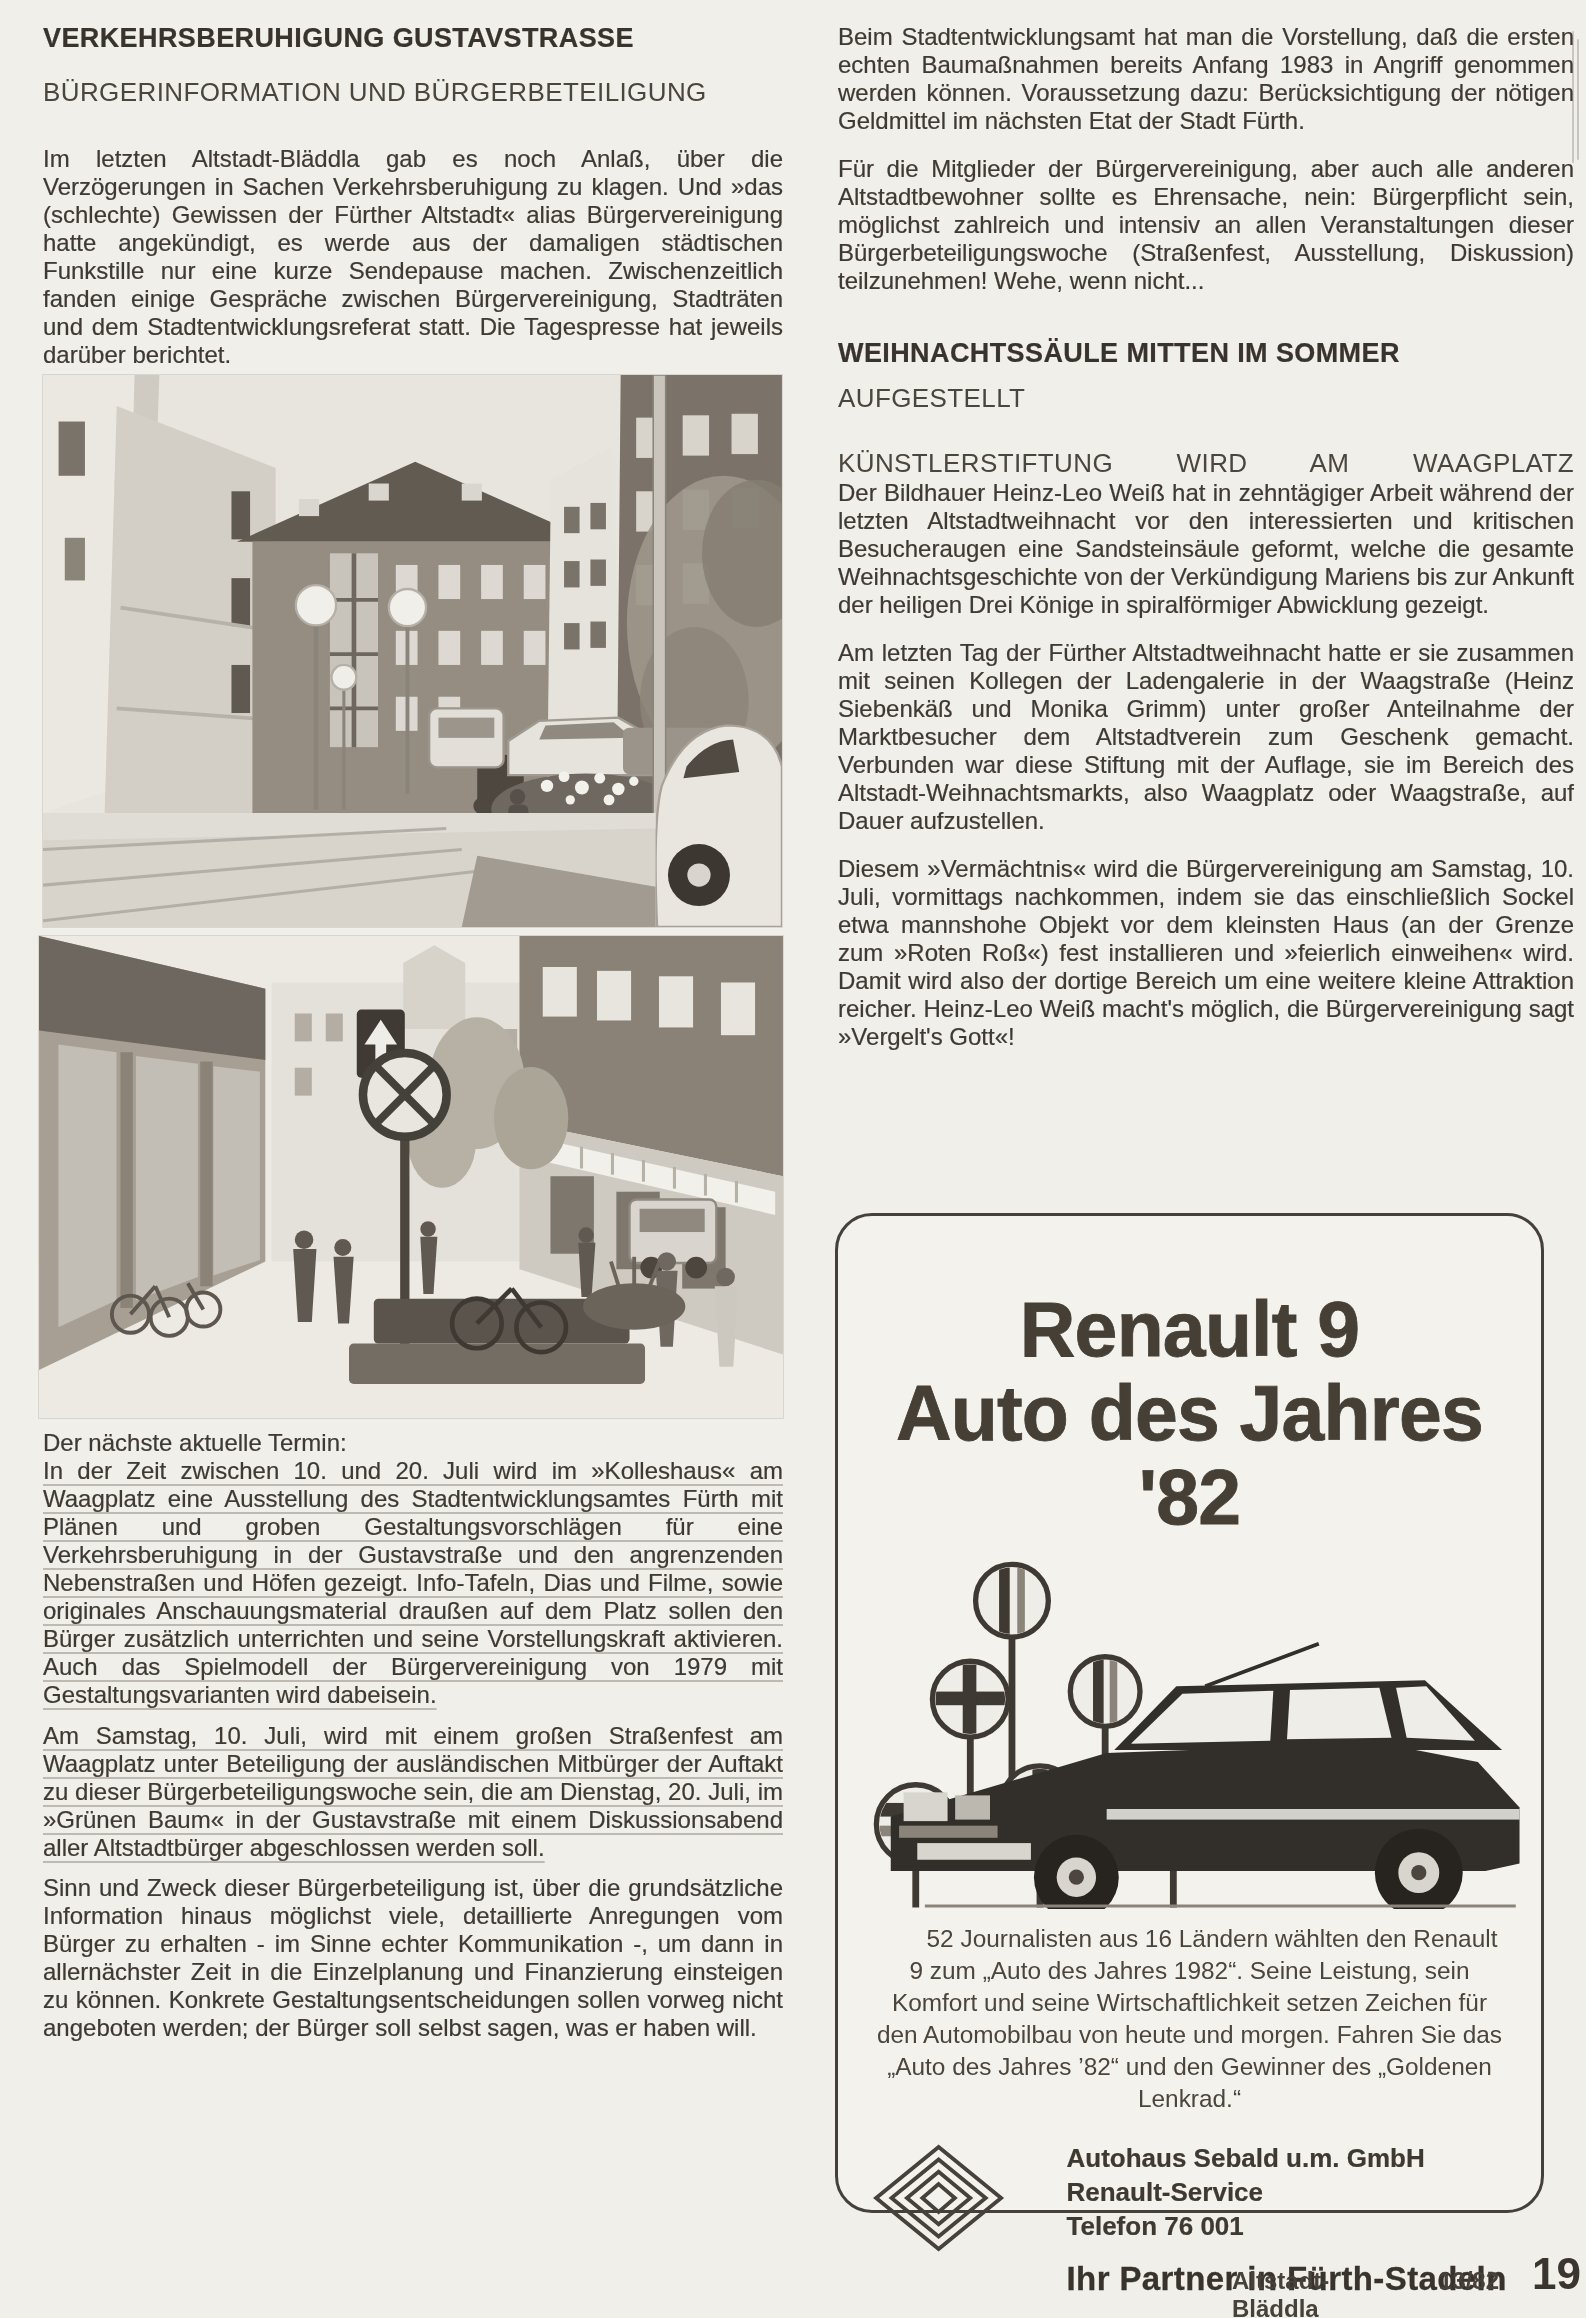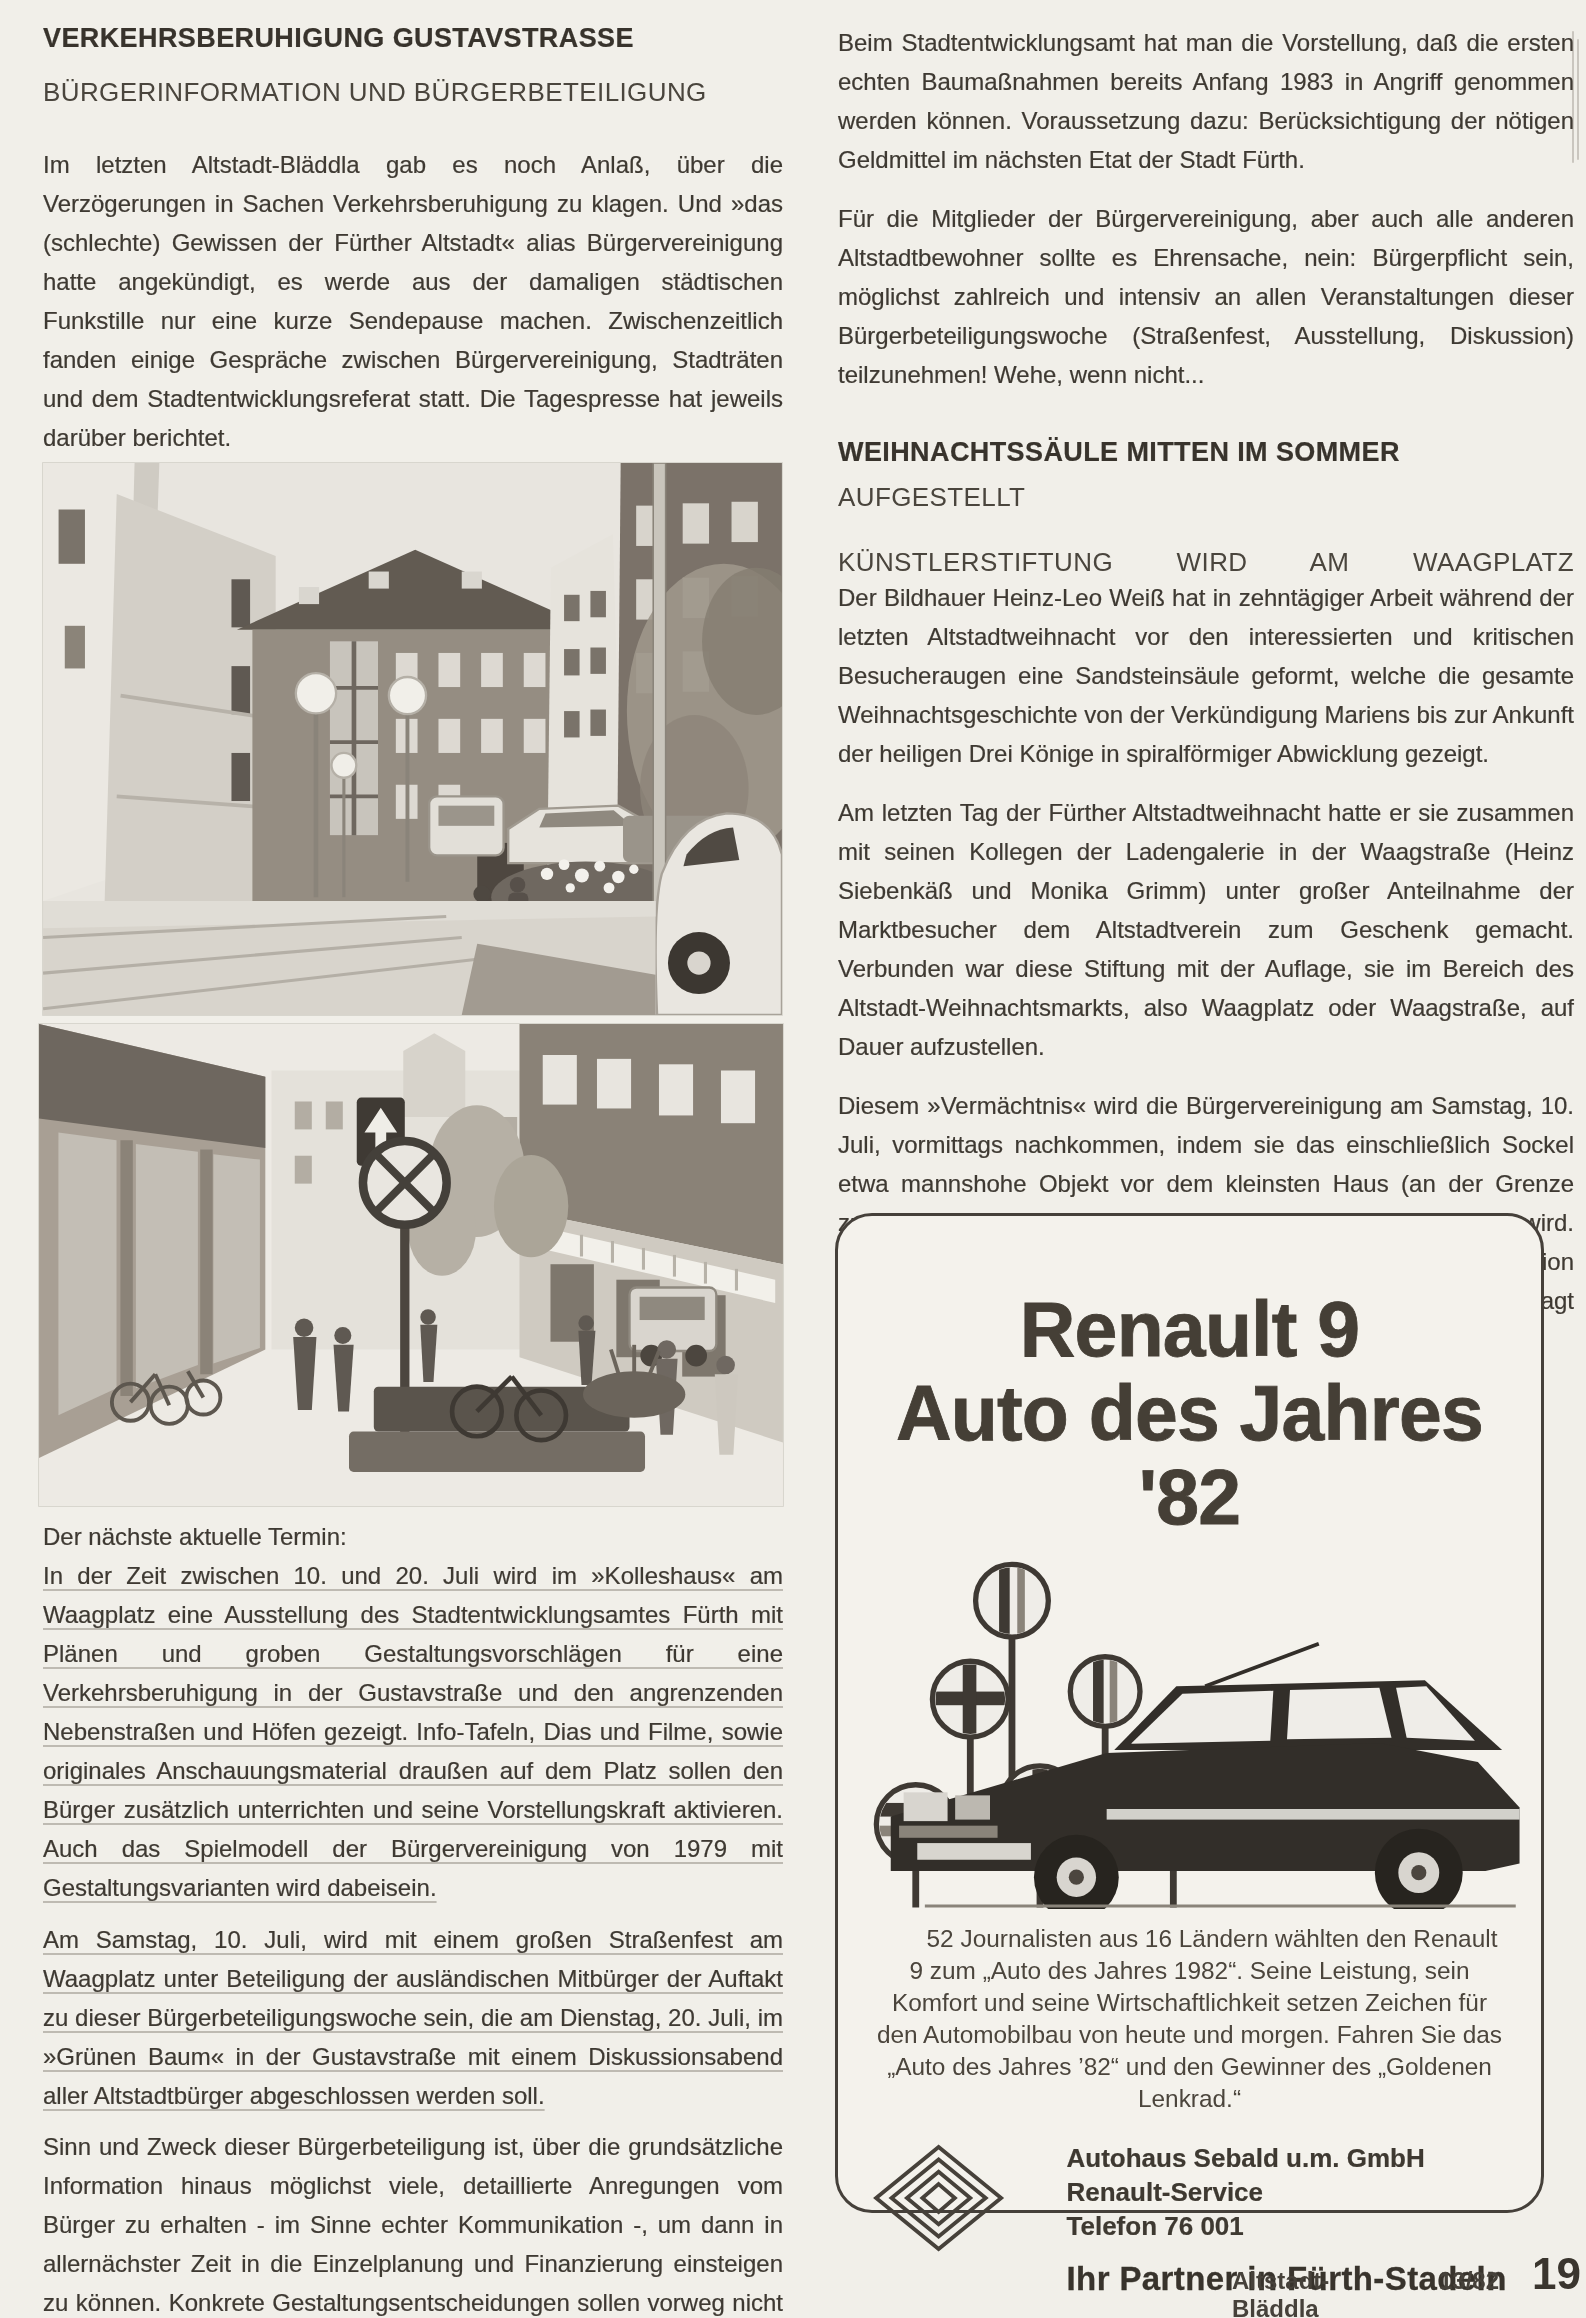--- a/index.html
+++ b/index.html
@@ -17,21 +17,21 @@
   h1.head{
     font-size:27px; font-weight:bold; letter-spacing:0.4px;
     color:#38332c; margin:0 0 23px 0; line-height:31px;
     -webkit-text-stroke:0.2px #38332c;
   }
   .subhead{
     font-size:26px; font-weight:normal; color:#4a453d;
     margin:0 0 37px 0; line-height:31px; letter-spacing:0.4px;
   }
   .body-par{
-    font-size:24px; line-height:39px; text-align:justify;
+    font-size:24px; line-height:28px; text-align:justify;
     color:#3e3932; margin:0 0 0 0;
     -webkit-text-stroke:0.2px #3e3932;
   }
   .par-gap{margin-top:12.4px;}
   .hand-underline{
     text-decoration:underline;
     text-decoration-color:rgba(95,90,78,0.35);
     text-decoration-thickness:1.9px;
     text-underline-offset:4.6px;
   }

